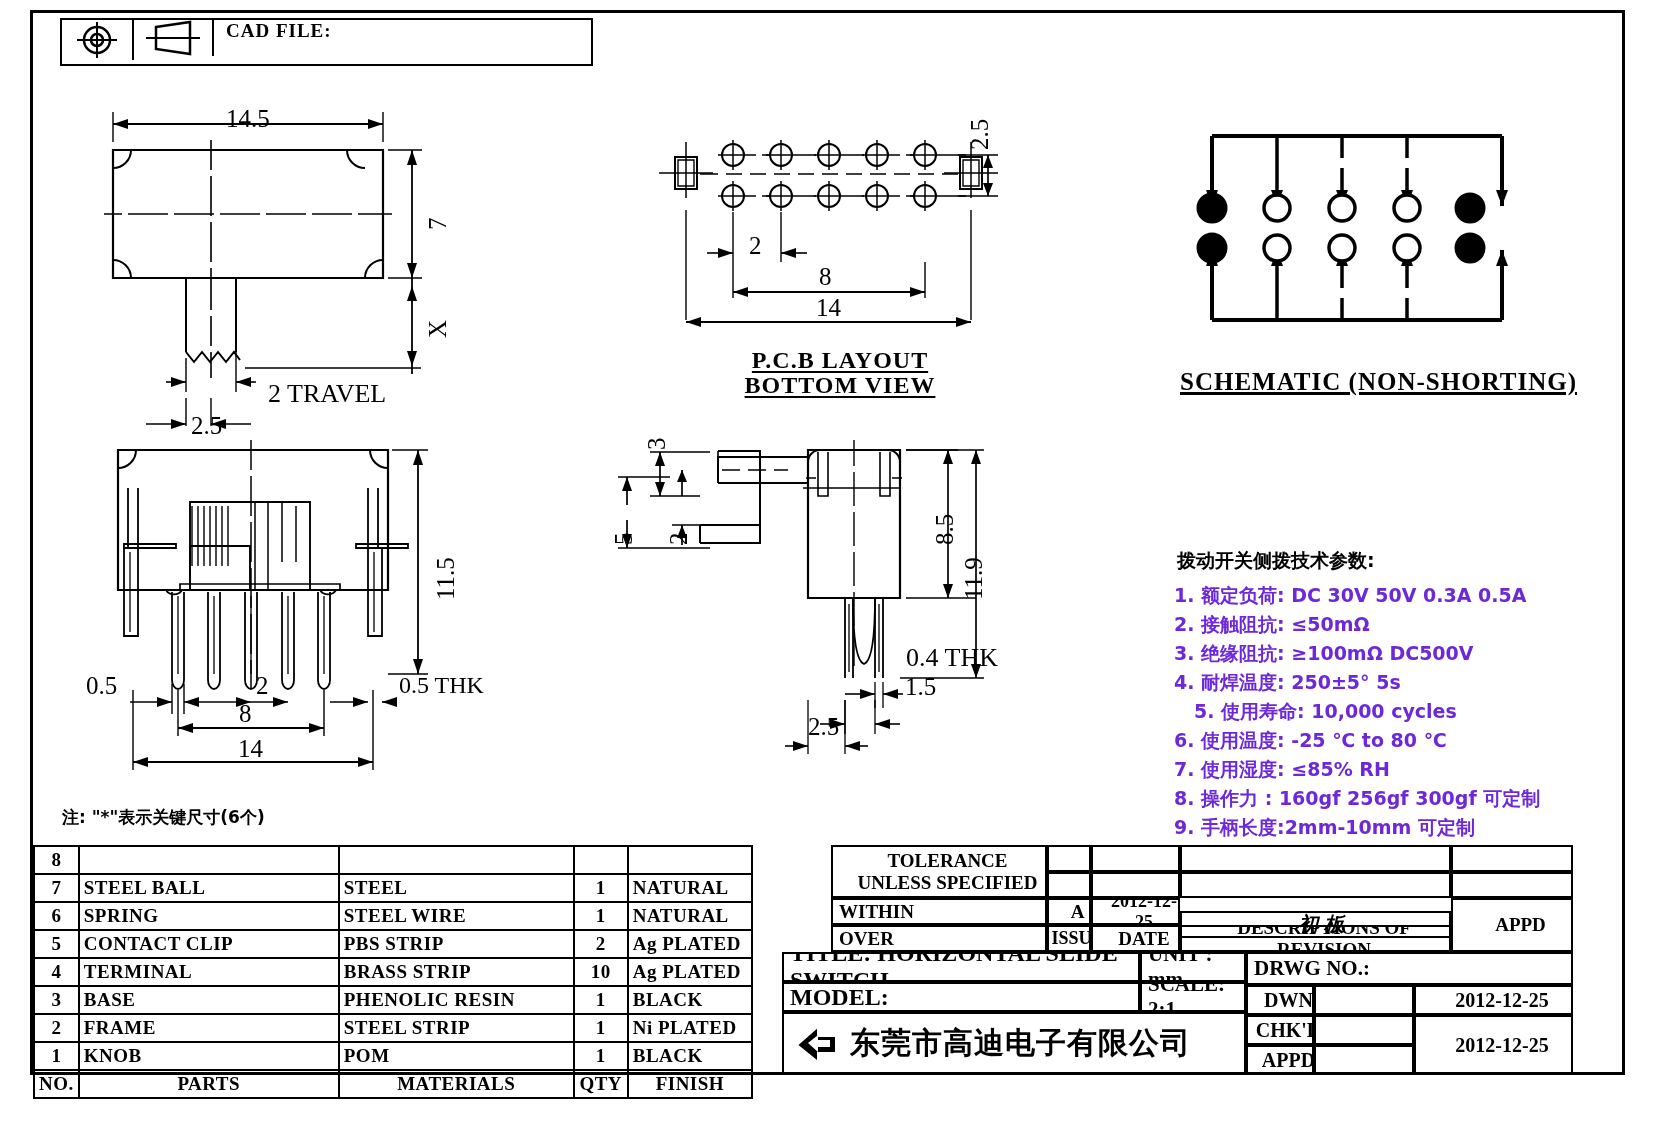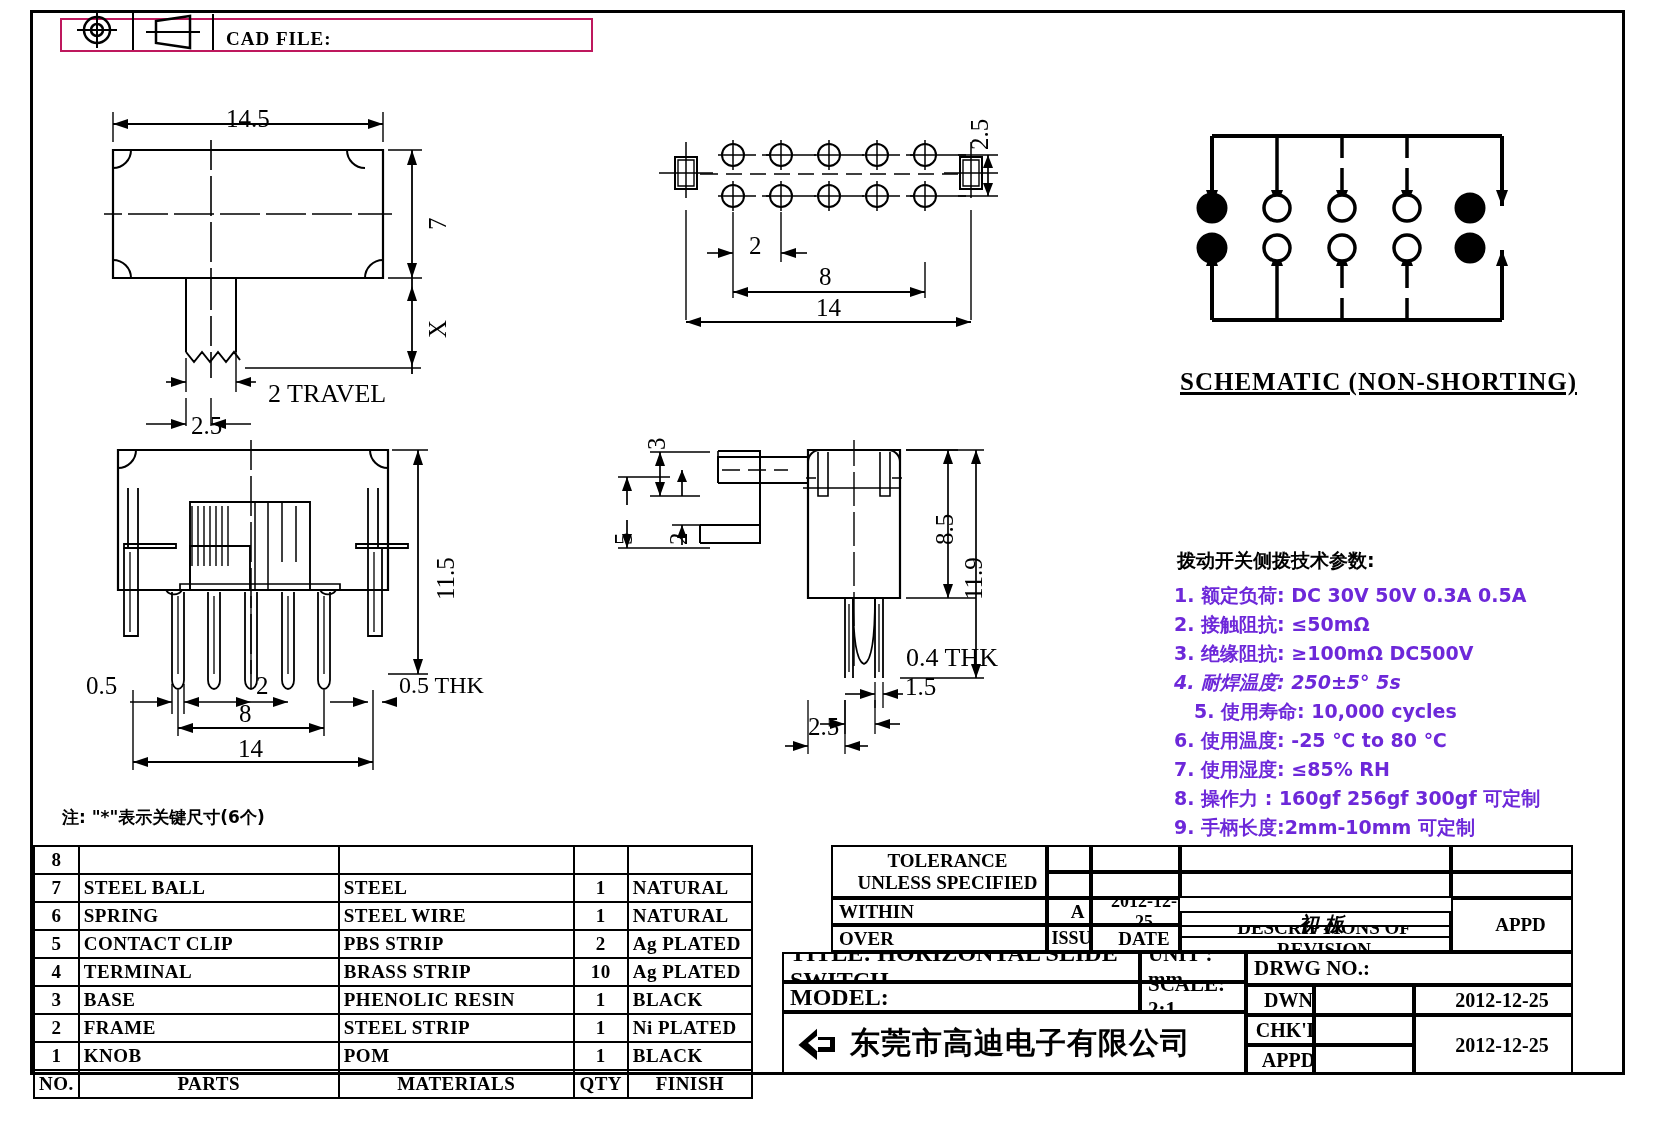--- a/index.html
+++ b/index.html
@@ -10,22 +10,22 @@
   .page{position:absolute;left:0;top:0;width:1653px;height:1139px;}
 
   
   .outer-border{
     position:absolute;left:30px;top:10px;width:1595px;height:1065px;
     border:3px solid #000;box-sizing:border-box;
   }
 
   
   .cad-header{
-    position:absolute;left:60px;top:18px;width:533px;height:34px;
-    border:2px solid #be185d;box-sizing:border-box;display:flex;align-items:flex-end;
+    position:absolute;left:60px;top:18px;width:533px;height:48px;
+    border:2px solid #000000;box-sizing:border-box;display:flex;align-items:flex-start;
   }
   .cad-icon-cell{width:70px;border-right:2px solid #000;display:flex;align-items:center;justify-content:center;}
   .cad-icon-cell2{width:78px;border-right:2px solid #000;display:flex;align-items:center;justify-content:center;}
   .cad-label{flex:1;display:flex;align-items:center;padding-left:12px;
     font-weight:bold;font-size:19px;letter-spacing:1px;}
 
   
   .draw{position:absolute;left:0;top:0;pointer-events:none;}
 
   
@@ -405,20 +405,24 @@
   <div class="dim" style="left:256px;top:672px;">2</div>
   <div class="dim" style="left:399px;top:672px;font-size:24px;">0.5  THK</div>
   <div class="dim" style="left:239px;top:700px;">8</div>
   <div class="dim" style="left:238px;top:735px;">14</div>
 
   <div class="dim rot" style="left:966px;top:150px;">2.5</div>
   <div class="dim" style="left:749px;top:232px;">2</div>
   <div class="dim" style="left:819px;top:263px;">8</div>
   <div class="dim" style="left:816px;top:294px;">14</div>
 
+  <div class="caption" style="left:740px;top:347px;width:200px;">
+    <div><u>P.C.B  LAYOUT</u></div>
+    <div style="margin-top:-2px;"><u>BOTTOM VIEW</u></div>
+  </div>
 
   <div class="dim rot" style="left:643px;top:450px;">3</div>
   <div class="dim rot" style="left:665px;top:545px;">2</div>
   <div class="dim rot" style="left:610px;top:545px;">5</div>
   <div class="dim rot" style="left:931px;top:545px;">8.5</div>
   <div class="dim rot" style="left:960px;top:600px;">11.9</div>
   <div class="dim" style="left:906px;top:643px;font-size:26px;">0.4  THK</div>
   <div class="dim" style="left:905px;top:673px;">1.5</div>
   <div class="dim" style="left:808px;top:713px;">2.5</div>
 
@@ -426,21 +430,21 @@
     <u>SCHEMATIC (NON-SHORTING)</u>
   </div>
 
   <div class="note-cn" style="left:62px;top:806px;">注: "*"表示关键尺寸(6个)</div>
 
   <div id="spec-list">
     <div class="spec-title" style="left:1177px;top:548px;">拨动开关侧拨技术参数:</div>
     <div class="spec-line" style="left:1174px;top:583px;">1. 额定负荷: DC 30V    50V    0.3A    0.5A</div>
     <div class="spec-line" style="left:1174px;top:612px;">2. 接触阻抗:  ≤50mΩ</div>
     <div class="spec-line" style="left:1174px;top:641px;">3. 绝缘阻抗:  ≥100mΩ   DC500V</div>
-    <div class="spec-line" style="left:1174px;top:670px;font-style:italic;">4. 耐焊温度: 250±5° 5s</div>
+    <div class="spec-line" style="left:1174px;top:670px;">4. 耐焊温度: 250±5° 5s</div>
     <div class="spec-line" style="left:1174px;top:699px;margin-left:20px;">5. 使用寿命: 10,000 cycles</div>
     <div class="spec-line" style="left:1174px;top:728px;">6. 使用温度: -25 ℃ to 80 ℃</div>
     <div class="spec-line" style="left:1174px;top:757px;">7. 使用湿度: ≤85% RH</div>
     <div class="spec-line" style="left:1174px;top:786px;">8. 操作力 : 160gf   256gf   300gf  可定制</div>
     <div class="spec-line" style="left:1174px;top:815px;">9. 手柄长度:2mm-10mm  可定制</div>
   </div>
 
   <table class="tbl" id="parts-table">
     <tbody id="parts-body">
         <tr>

